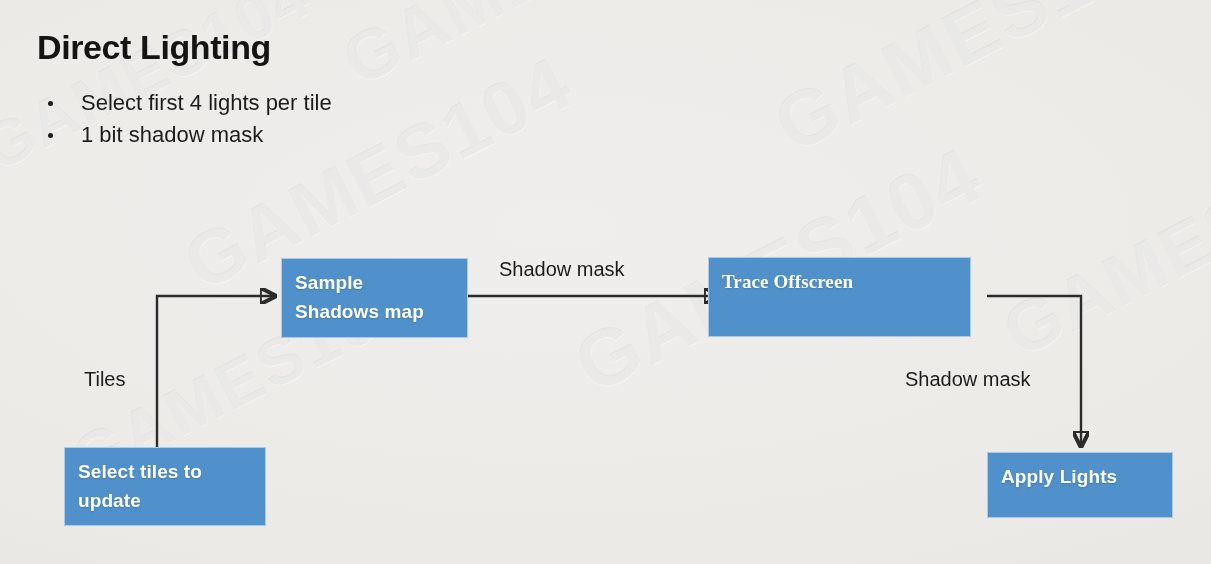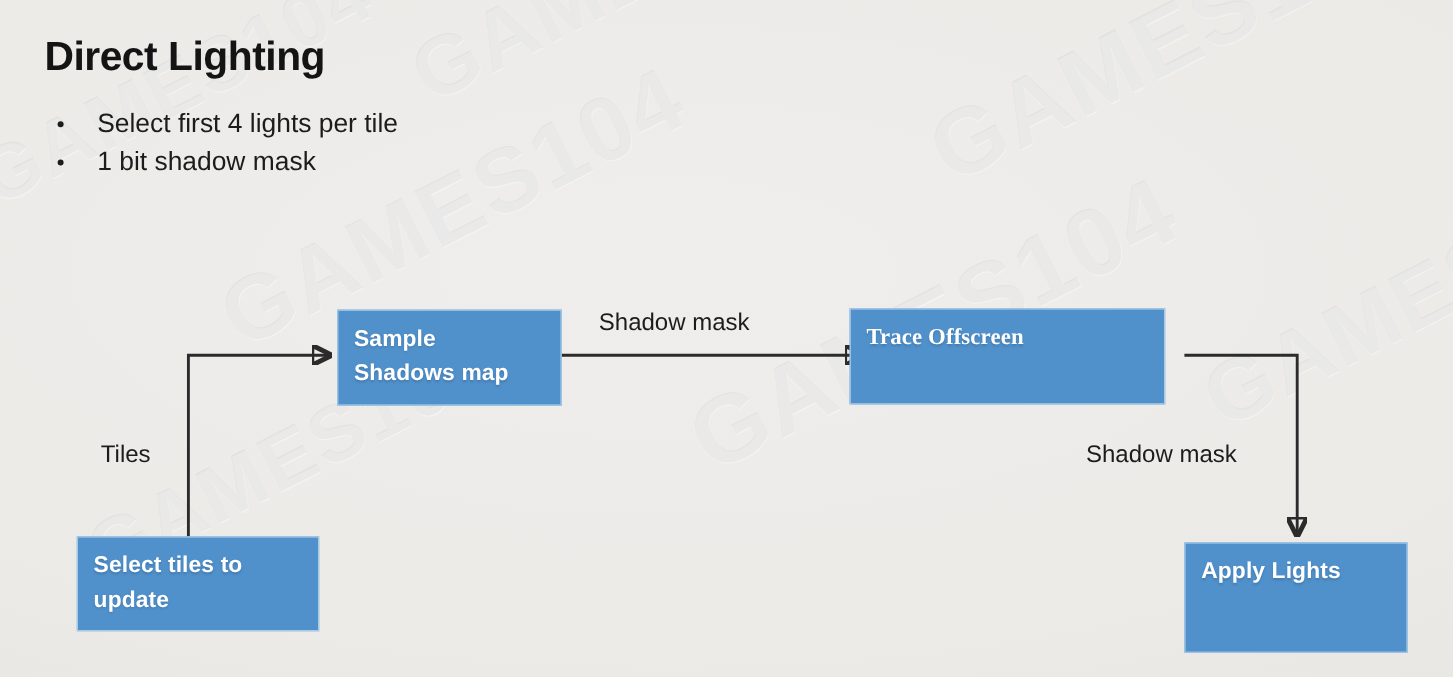--- a/index.html
+++ b/index.html
@@ -160,21 +160,21 @@
 
     <div class="node" style="left:281px; top:258px; width:187px; height:80px;">
       <span>Sample</span>
       <span>Shadows map</span>
     </div>
 
     <div class="node" style="left:708px; top:257px; width:263px; height:80px;font-family:Liberation Serif, serif;">
       <span>Trace Offscreen</span>
     </div>
 
-    <div class="node" style="left:987px; top:452px; width:186px; height:92px;">
+    <div class="node" style="left:987px; top:452px; width:186px; height:66px;">
       <span>Apply Lights</span>
     </div>
 
     <div class="edge-label" style="left:84px; top:368px;">Tiles</div>
 
     <div class="edge-label" style="left:499px; top:258px;">Shadow mask</div>
 
     <div class="edge-label" style="left:905px; top:368px;">Shadow mask</div>
 
   </div>

